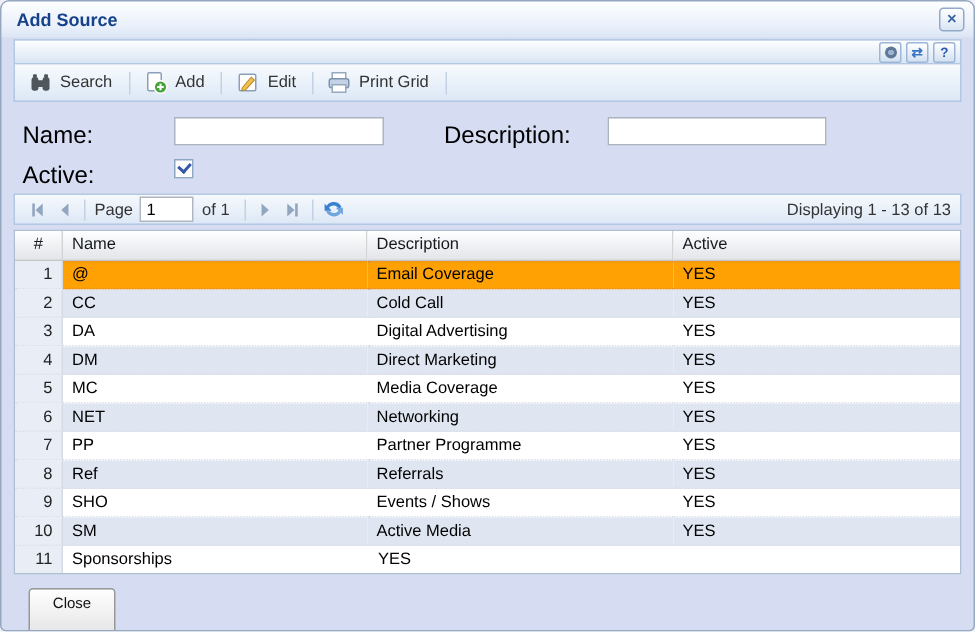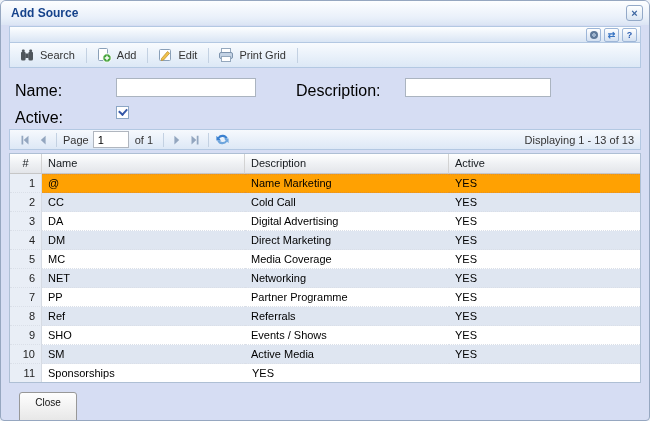--- a/index.html
+++ b/index.html
@@ -235,21 +235,21 @@
     <div class="grid-header">
       <div class="hcell col-num" style="text-align:center; padding-left:0;">#</div>
       <div class="hcell col-name">Name</div>
       <div class="hcell col-desc">Description</div>
       <div class="hcell col-act" style="border-right:none;">Active</div>
     </div>
     <div>
     <div class="grid-row selected">
       <div class="cell c-num col-num">1</div>
       <div class="cell c-name col-name">@</div>
-      <div class="cell c-desc col-desc">Name Marketing</div>
+      <div class="cell c-desc col-desc">Email Coverage</div>
       <div class="cell c-active col-act">YES</div>
     </div>
 
     <div class="grid-row">
       <div class="cell c-num col-num">2</div>
       <div class="cell c-name col-name">CC</div>
       <div class="cell c-desc col-desc">Cold Call</div>
       <div class="cell c-active col-act">YES</div>
     </div>
 

